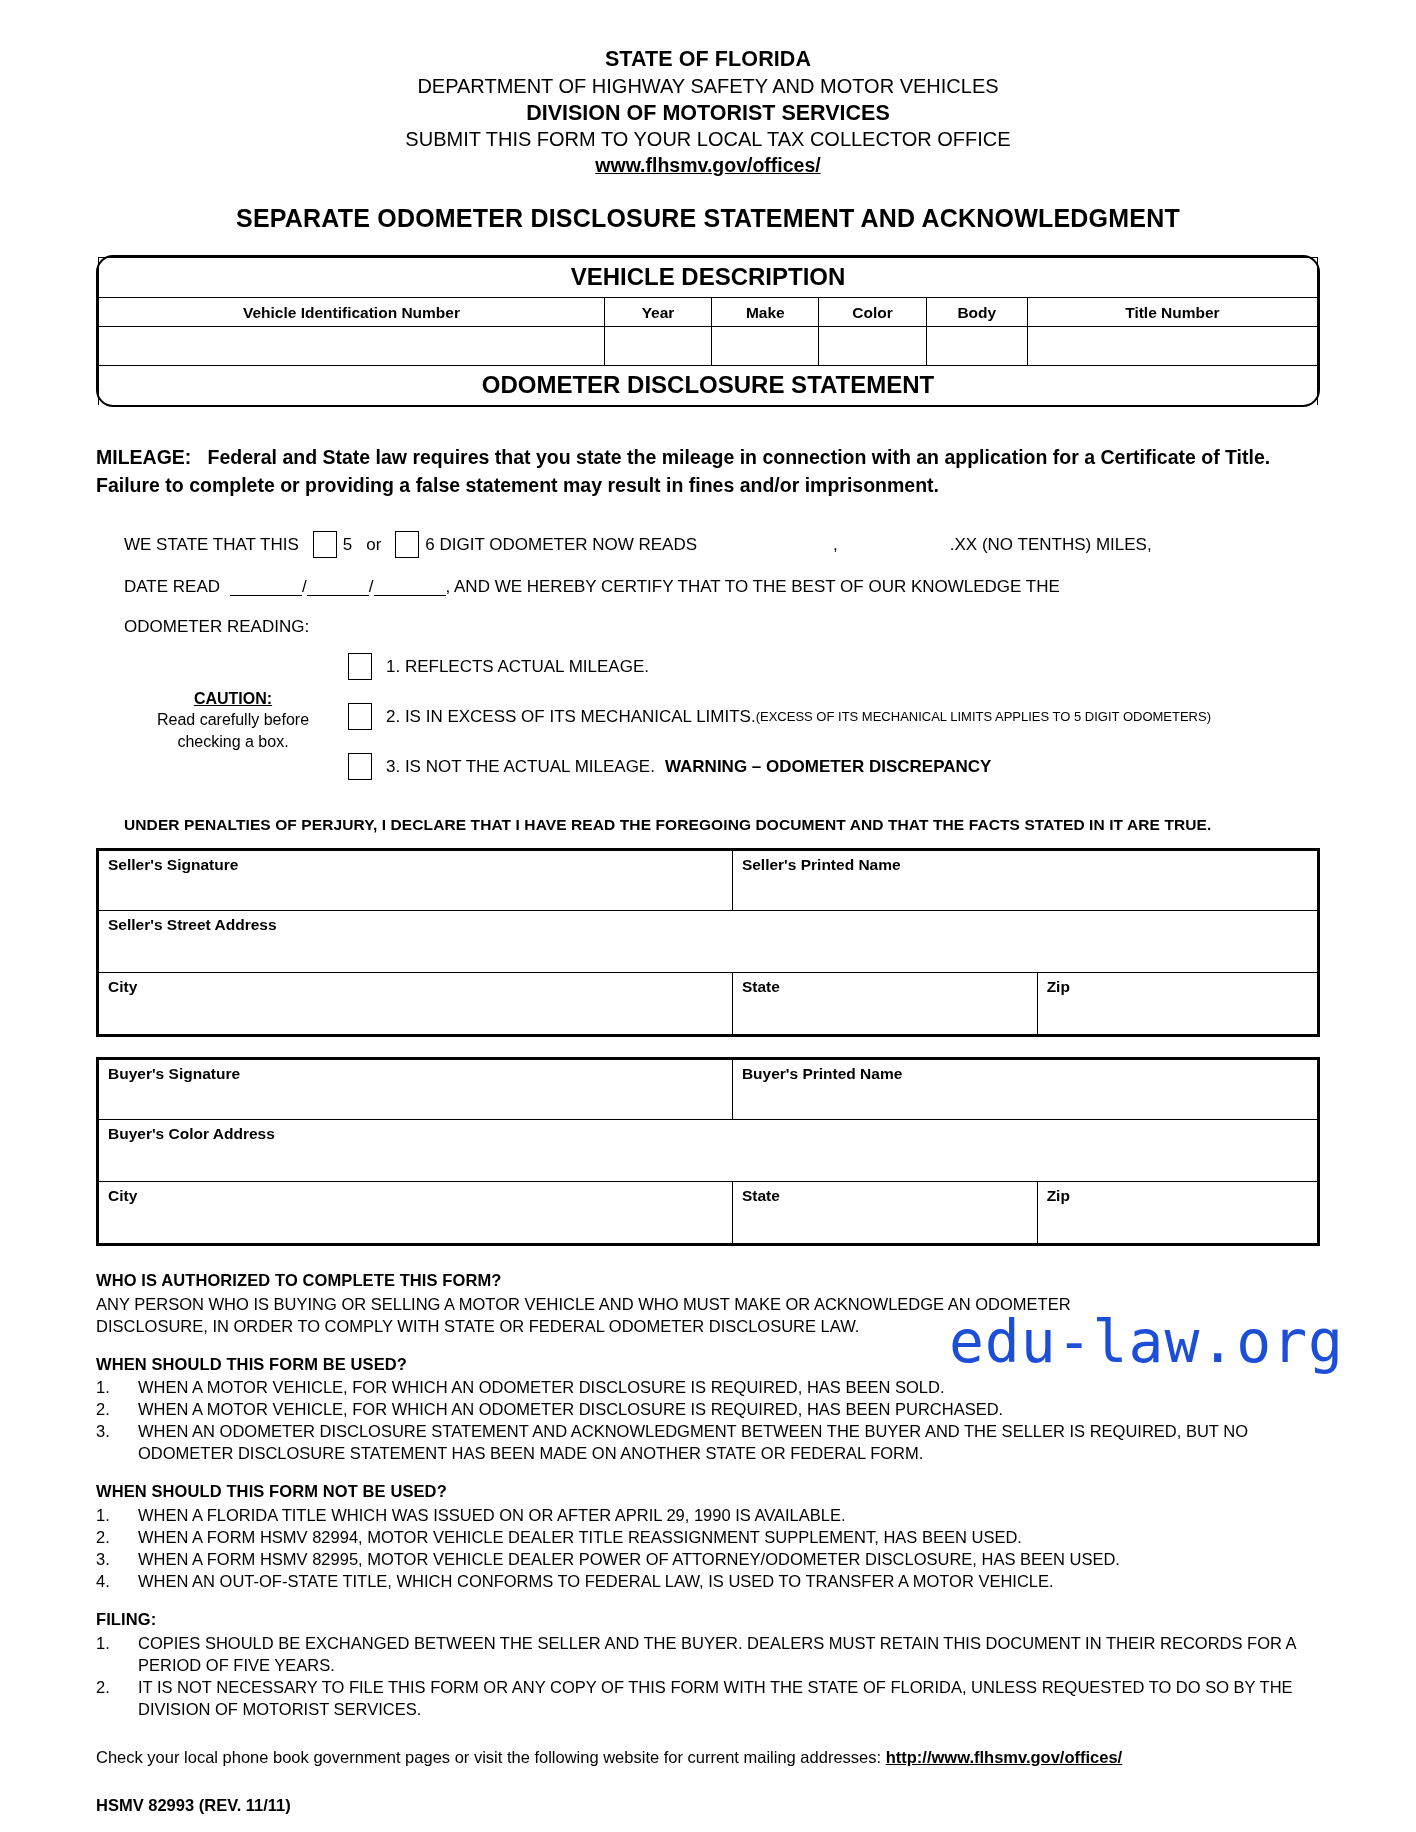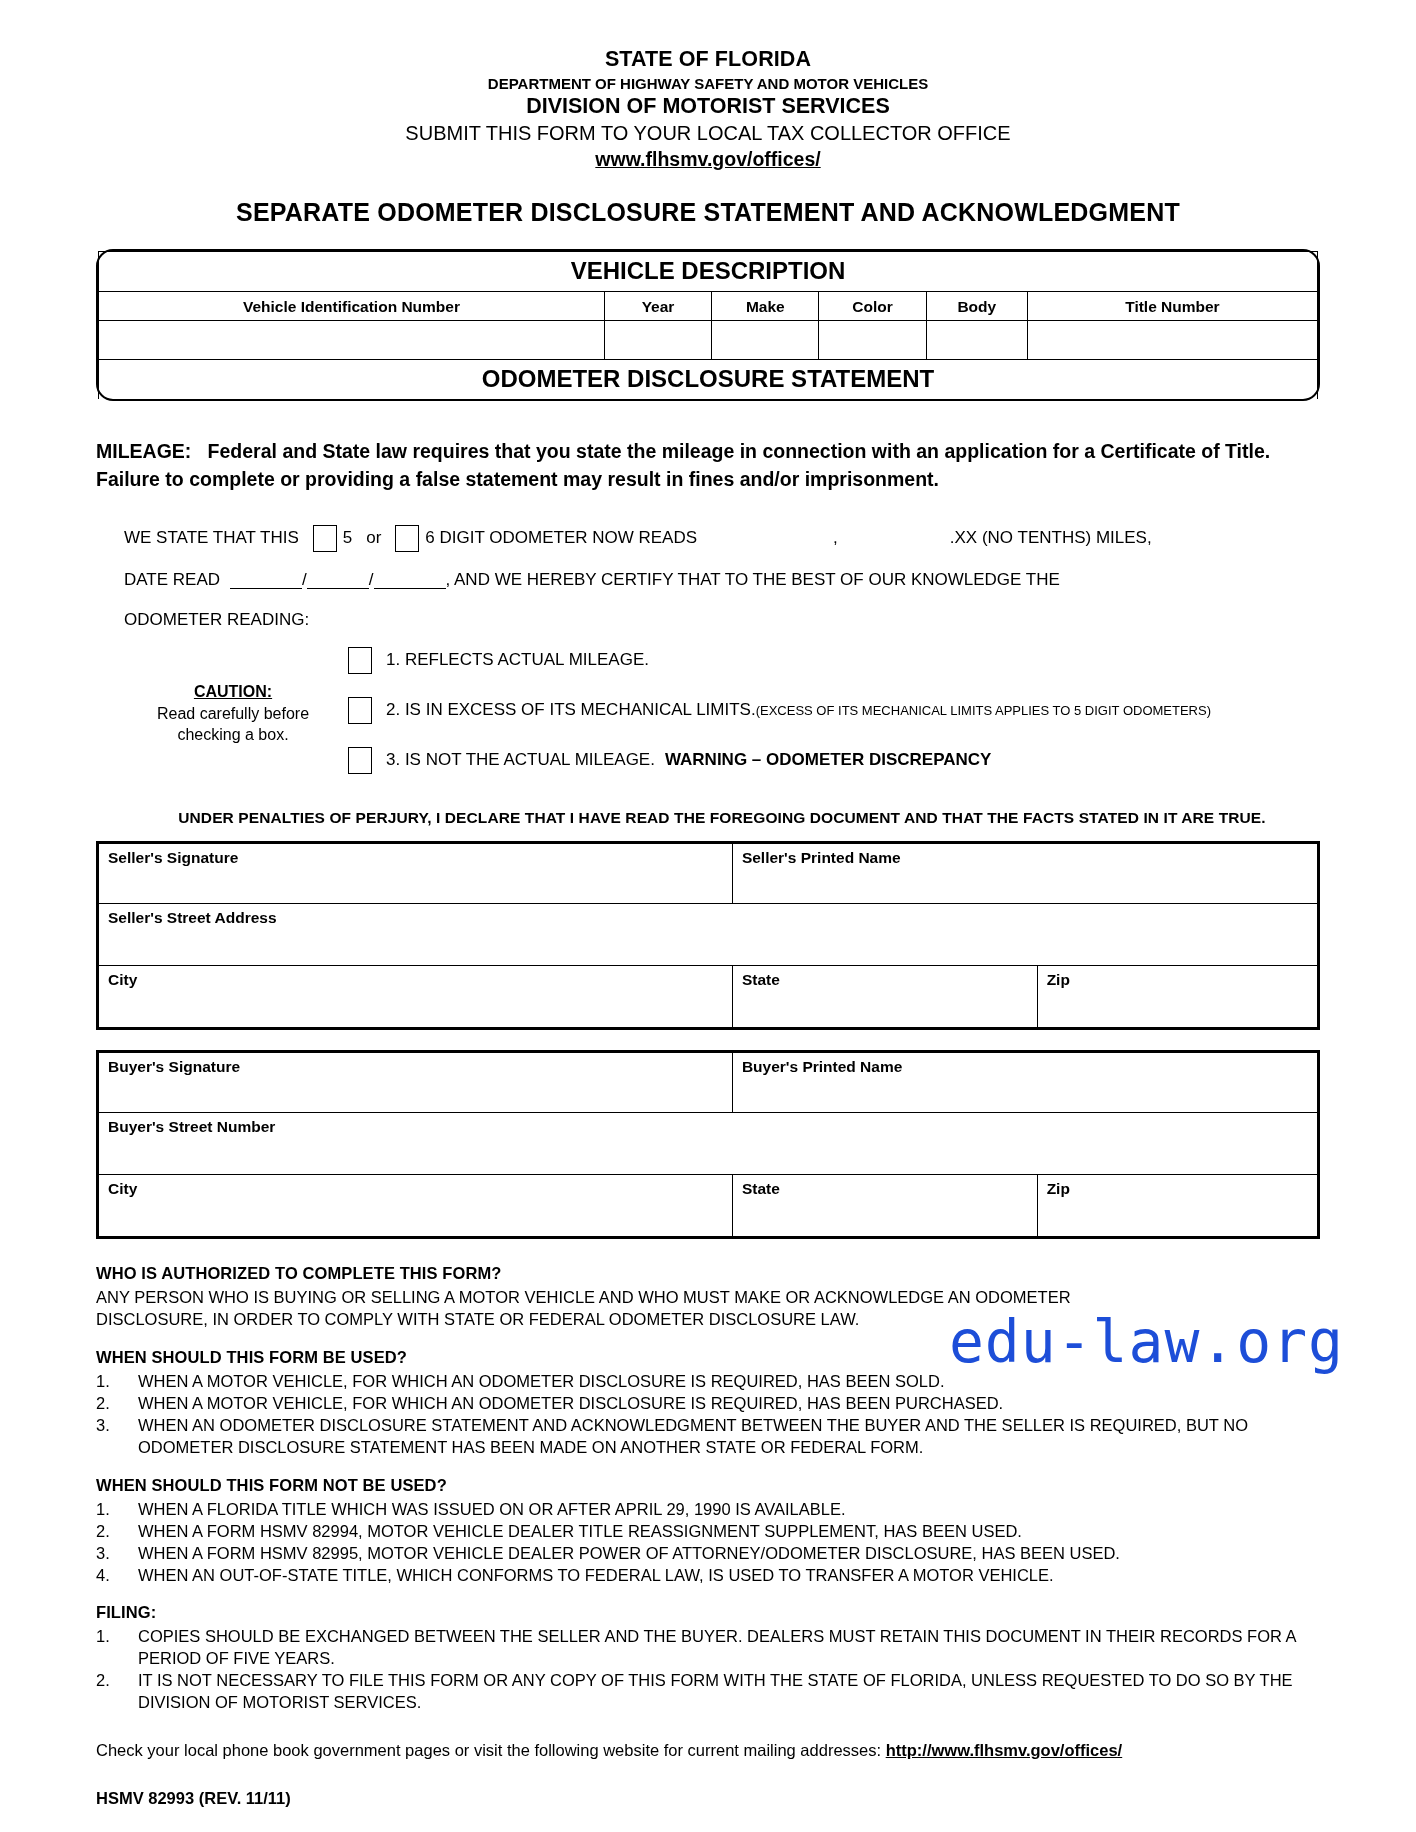--- a/index.html
+++ b/index.html
@@ -19,21 +19,21 @@
     position: relative;
     width: 1416px;
     height: 1412px;
     box-sizing: border-box;
     padding: 46px 96px 0 96px;
   }
 
   
   .hdr { text-align: center; line-height: 1.29; }
   .hdr .l1 { font-size: 21.5px; font-weight: bold; letter-spacing: .1px; }
-  .hdr .l2 { font-size: 15px; font-weight: bold; }
+  .hdr .l2 { font-size: 20px; font-weight: normal; }
   .hdr .l3 { font-size: 21.5px; font-weight: bold; }
   .hdr .l4 { font-size: 20px; font-weight: normal; }
   .hdr .l5 { font-size: 19.5px; font-weight: bold; text-decoration: underline; }
 
   .form-title {
     text-align: center;
     font-size: 25px;
     font-weight: bold;
     margin-top: 26px;
     letter-spacing: .2px;
@@ -127,21 +127,21 @@
   }
   .opt + .opt { margin-top: 12px; }
   .opt .txt { font-size: 17px; }
   .opt .small { font-size: 13px; }
   .opt .bold { font-weight: bold; }
 
   .perjury {
     margin-top: 30px;
     font-size: 15.5px;
     font-weight: bold;
-    text-align: center;
+    text-align: left;
     letter-spacing: .1px;
   }
 
   
   .sig-block { margin-top: 14px; }
   .sig-table {
     width: 100%;
     border-collapse: collapse;
     table-layout: fixed;
   }
@@ -370,21 +370,21 @@
           <tr>
         <td class="h-sig" colspan="1">
           <span>Buyer's Signature</span>
         </td>
         <td class="h-sig" colspan="2">
           <span>Buyer's Printed Name</span>
         </td>
       </tr>
       <tr>
         <td class="h-addr" colspan="3">
-          <span>Buyer's Street Number</span>
+          <span>Buyer's Color Address</span>
         </td>
       </tr>
       <tr>
         <td class="h-city">
           <span>City</span>
         </td>
         <td class="h-city">
           <span>State</span>
         </td>
         <td class="h-city">

